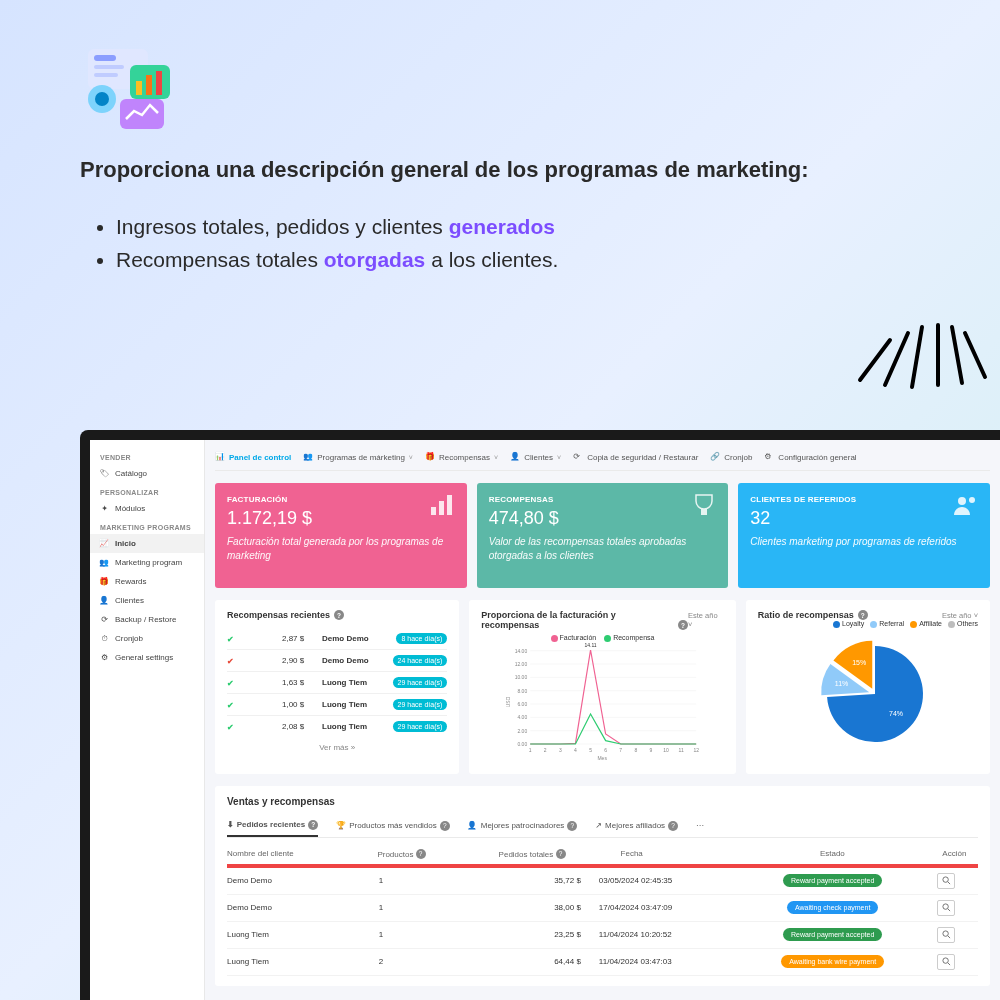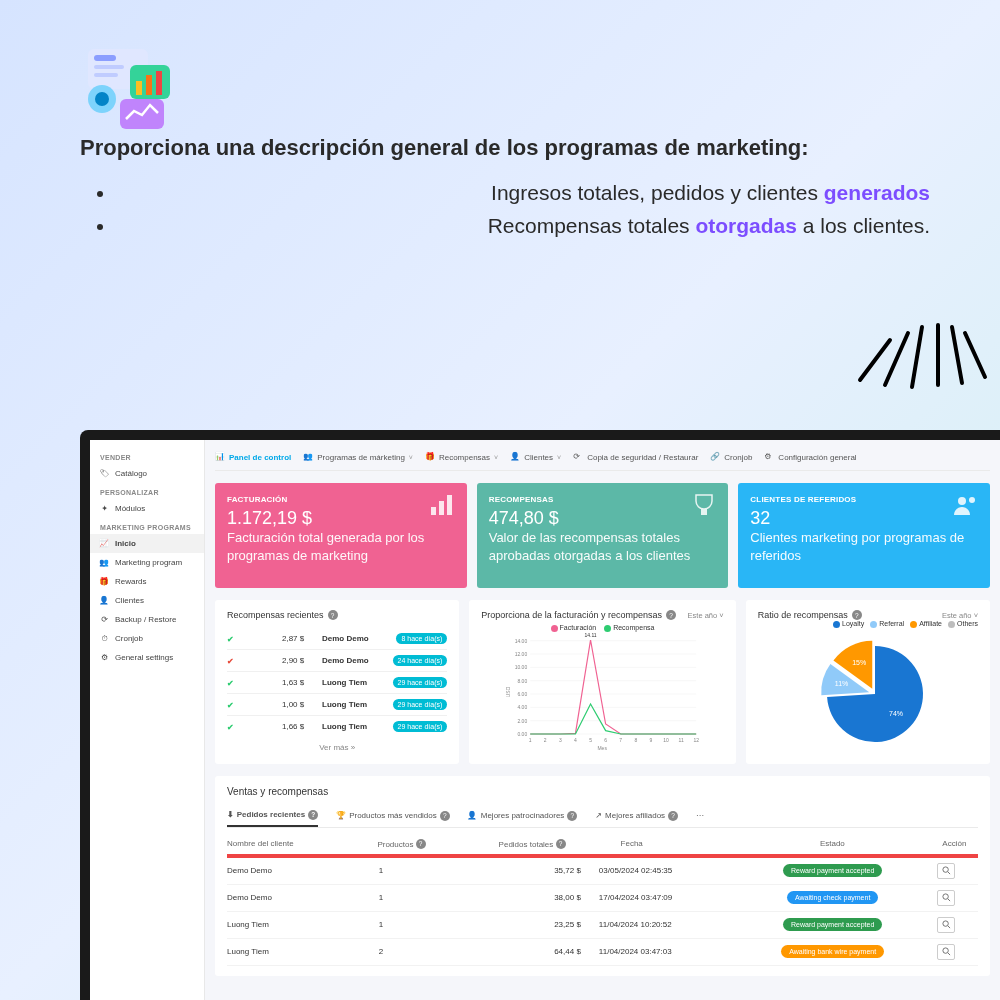--- a/index.html
+++ b/index.html
@@ -9,22 +9,22 @@
   height: 1000px;
   background: linear-gradient(135deg, #d6e4ff 0%, #e8f0ff 50%, #d0f0f0 100%);
   position: relative;
   overflow: hidden;
 }
 .header-area { padding: 35px 70px 20px 80px; }
 .header-row { display: flex; align-items: flex-start; gap: 24px; }
 .header-icon { width: 105px; height: 90px; flex-shrink: 0; margin-top: 8px; }
 .header-title { font-size: 46px; font-weight: 800; line-height: 1.15; color: #1a1a1a; }
 .header-title .purple { color: #7c4dff; }
-.subtitle { font-size: 22px; font-weight: 700; color: #2a2a2a; line-height: 1.4; }
-.bullets { margin-top: 12px; padding-left: 36px; text-align: right; }
+.subtitle { font-size: 22px; font-weight: 700; color: #2a2a2a; margin-top: 22px; line-height: 1.4; }
+.bullets { margin-top: 24px; padding-left: 36px; }
 .bullets li { font-size: 21px; color: #2a2a2a; line-height: 1.6; }
 .bullets .purple { color: #7c4dff; font-weight: 700; }
 .spark { position: absolute; right: 10px; top: 285px; width: 150px; height: 110px; }
 .spark line { stroke: #000; stroke-width: 4; stroke-linecap: round; }
 
 .frame {
   position: absolute;
   left: 80px; right: 0; bottom: 0;
   height: 570px;
   background: #1a1a1a;
@@ -55,30 +55,30 @@
 .tabs { display: flex; gap: 12px; padding: 4px 0 8px; border-bottom: 1px solid #eaeaea; flex-wrap: wrap; }
 .tab { display: flex; align-items: center; gap: 4px; font-size: 8px; color: #555; cursor: pointer; white-space: nowrap; }
 .tab.active { color: #00a8e8; font-weight: 600; }
 .tab .ticon { width: 10px; height: 10px; display: inline-block; }
 .chev { font-size: 7px; color: #999; }
 
 .kpi-row { display: flex; gap: 10px; margin-top: 12px; }
 .kpi { flex: 1; border-radius: 3px; padding: 12px 12px 14px; color: #fff; position: relative; min-height: 105px; }
 .kpi-title { font-size: 8px; font-weight: 600; letter-spacing: 0.2px; }
 .kpi-value { font-size: 18px; font-weight: 400; margin-top: 4px; }
-.kpi-desc { font-size: 13px; line-height: 1.35; opacity: 0.95; }
+.kpi-desc { font-size: 10px; margin-top: 6px; line-height: 1.35; opacity: 0.95; font-style: italic; }
 .kpi-icon { position: absolute; right: 10px; top: 10px; width: 28px; height: 24px; opacity: 0.85; }
 .k-pink { background: #f06292; }
 .k-green { background: #5cb8a7; }
 .k-orange { background: #ff7043; }
 .k-blue { background: #29b6f6; }
 
 .row3 { display: flex; gap: 10px; margin-top: 12px; }
 .card { flex: 1; background: #fff; border-radius: 3px; padding: 10px 12px; }
-.card-title { font-size: 9px; font-weight: 400; display: flex; align-items: flex-end; gap: 4px; }
+.card-title { font-size: 9px; font-weight: 700; display: flex; align-items: flex-end; gap: 4px; }
 .help { display: inline-flex; width: 10px; height: 10px; border-radius: 50%; background: #888; color: #fff; font-size: 6.5px; align-items: center; justify-content: center; }
 .recent-list { margin-top: 8px; }
 .recent-row { display: flex; align-items: center; gap: 6px; padding: 5px 0; border-bottom: 1px solid #f0f0f0; font-size: 8px; }
 .recent-row:last-child { border-bottom: 0; }
 .tick { width: 8px; height: 8px; color: #2ecc71; font-weight: 700; }
 .tick.red { color: #e74c3c; }
 .recent-amount { width: 34px; margin-left: 41px; }
 .recent-name { flex: 1; font-weight: 600; }
 .pill { background: #00bcd4; color: #fff; font-size: 7px; padding: 2px 5px; border-radius: 8px; white-space: nowrap; }
 .ver-mas { text-align: center; font-size: 8px; color: #888; margin-top: 6px; cursor: pointer; }
@@ -86,21 +86,21 @@
 .chart-header { display: flex; justify-content: space-between; align-items: center; }
 .este-ano { font-size: 7.5px; color: #888; }
 .legend { display: flex; gap: 8px; font-size: 7px; margin-top: 4px; justify-content: center; }
 .lg-dot { width: 7px; height: 7px; border-radius: 50%; display: inline-block; margin-right: 2px; vertical-align: middle; }
 .chart-svg { width: 100%; height: 120px; }
 
 .pie-legend { display: flex; gap: 6px; font-size: 7px; justify-content: flex-end; margin-bottom: 4px; }
 .pie-wrap { display: flex; justify-content: center; margin-top: 4px; }
 
 .sales-card { background: #fff; border-radius: 3px; margin-top: 12px; padding: 10px 12px; }
-.sales-title { font-size: 10px; font-weight: 400; }
+.sales-title { font-size: 10px; font-weight: 700; }
 .sales-tabs { display: flex; gap: 18px; margin-top: 8px; border-bottom: 1px solid #eaeaea; }
 .stab { font-size: 8px; padding: 5px 0; display: flex; align-items: center; gap: 3px; cursor: pointer; color: #555; }
 .stab.active { font-weight: 700; border-bottom: 2px solid #333; }
 .table { width: 100%; margin-top: 6px; }
 .thead, .trow { display: flex; align-items: center; padding: 5px 0; font-size: 8px; }
 .thead { color: #666; border-bottom: 4px solid #ef4444; gap: 37px; }
 .trow { border-bottom: 1px solid #f2f2f2; }
 .c-name { flex: 1.2; }
 .c-prod { flex: 0.7; }
 .c-total { flex: 0.9; text-align: right; padding-right: 18px; }
@@ -291,21 +291,21 @@
     <span class="pill">29 hace día(s)</span>
               </div>
               <div class="recent-row">
                 <span class="tick ">✔</span>
     <span class="recent-amount">1,00 $</span>
     <span class="recent-name">Luong Tiem</span>
     <span class="pill">29 hace día(s)</span>
               </div>
               <div class="recent-row">
                 <span class="tick ">✔</span>
-    <span class="recent-amount">1,66 $</span>
+    <span class="recent-amount">2,08 $</span>
     <span class="recent-name">Luong Tiem</span>
     <span class="pill">29 hace día(s)</span>
               </div>
             </div>
         <div class="ver-mas">Ver más  »</div>
       </div>
 
       <div class="card" style="flex:1.1">
         <div class="chart-header">
           <div class="card-title">

